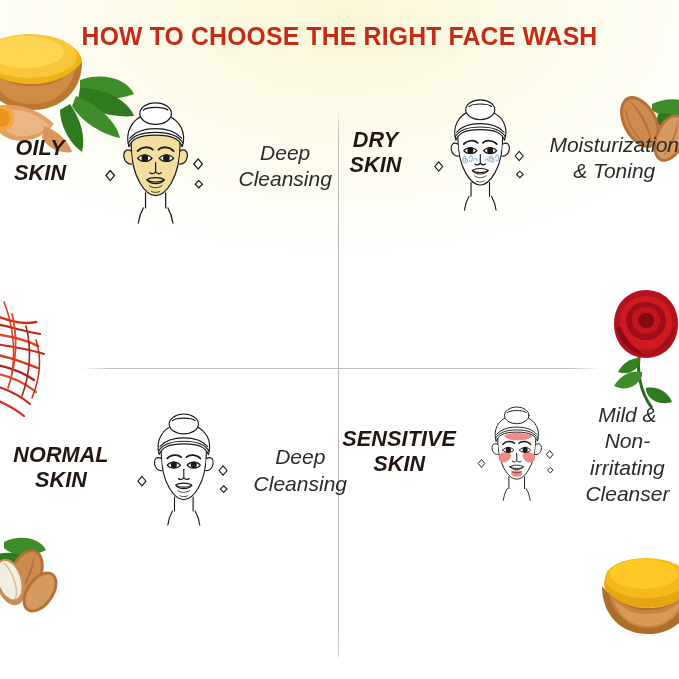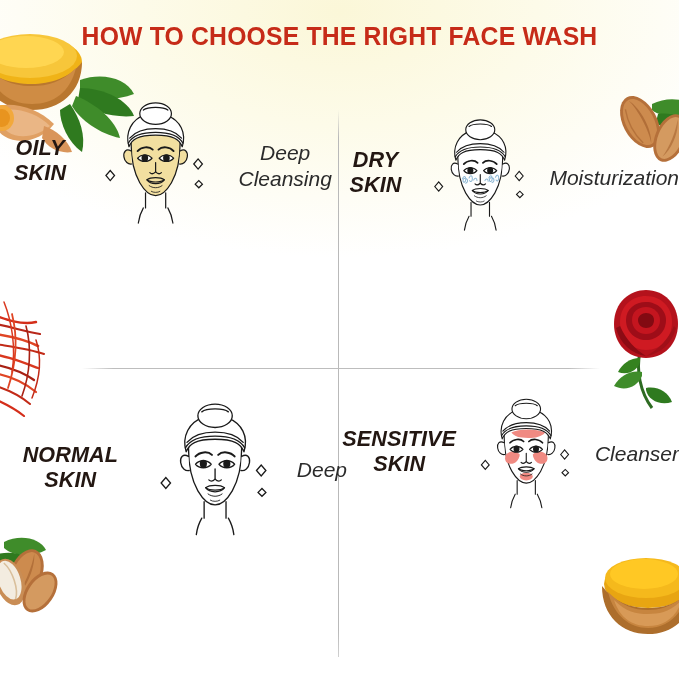--- a/index.html
+++ b/index.html
@@ -62,21 +62,21 @@
   .quad {
     position: absolute;
     width: 339px;
     display: flex;
     flex-direction: row;
     align-items: center;
     z-index: 4;
     font-style: italic;
   }
   .q-tl { left: 0;     top: 80px; }
-  .q-tr { left: 340px; top: 92px; }
+  .q-tr { left: 340px; top: 72px; }
   .q-bl { left: 8px;     top: 388px; }
   .q-br { left: 340px; top: 372px; }
 
   .quad-heading {
     font-size: 22.5px;
     font-weight: bold;
     color: #231712;
     letter-spacing: 0.1px;
     transform: scaleX(0.96);
     margin: 0 0 6px 0;
@@ -331,20 +331,21 @@
         </g>
         <g fill="none" stroke="#1a1a1a" stroke-width="1.7">
           <path d="M36 100 L42 93 L48 100 L42 107 Z"></path>
           <path d="M158 84 L164 77 L170 84 L164 91 Z"></path>
           <path d="M160 112 L165 107 L170 112 L165 117 Z"></path>
         </g>
       </svg>
     </div>
     <div class="quad-caption">
       <div>Moisturization</div>
+      <div>&amp; Toning</div>
     </div>
   </div>
 
   <div class="quad q-bl">
     <div class="quad-heading">NORMAL SKIN</div>
     <div class="face-wrap">
       <svg viewBox="0 0 210 168">
         <g fill="none" stroke="#1a1a1a" stroke-width="1.7" stroke-linejoin="round" stroke-linecap="round">
           <path d="M71 56 C71 40 85 31 105 31 C125 31 139 40 139 56 C139 78 135 96 127 110 C120 122 113 128 105 128 C97 128 90 122 83 110 C75 96 71 78 71 56 Z" fill="#ffffff"></path>
           <path d="M71 66 C64 62 60 67 61 74 C62 81 67 85 72 84" fill="#ffffff"></path>
@@ -371,20 +372,21 @@
         </g>
         <g fill="none" stroke="#1a1a1a" stroke-width="1.7">
           <path d="M36 100 L42 93 L48 100 L42 107 Z"></path>
           <path d="M158 84 L164 77 L170 84 L164 91 Z"></path>
           <path d="M160 112 L165 107 L170 112 L165 117 Z"></path>
         </g>
       </svg>
     </div>
     <div class="quad-caption">
       <div>Deep</div>
+      <div>Cleansing</div>
     </div>
   </div>
 
   <div class="quad q-br">
     <div class="quad-heading">SENSITIVE SKIN</div>
     <div class="face-wrap">
       <svg viewBox="0 0 210 168">
         <g fill="none" stroke="#1a1a1a" stroke-width="1.7" stroke-linejoin="round" stroke-linecap="round">
           <path d="M71 56 C71 40 85 31 105 31 C125 31 139 40 139 56 C139 78 135 96 127 110 C120 122 113 128 105 128 C97 128 90 122 83 110 C75 96 71 78 71 56 Z" fill="#ffffff"></path>
           <path d="M71 66 C64 62 60 67 61 74 C62 81 67 85 72 84" fill="#ffffff"></path>
@@ -420,17 +422,18 @@
           <path d="M96 114 C101 118 109 118 114 114" stroke-width="1.2"></path>
         </g>
         <g fill="none" stroke="#1a1a1a" stroke-width="1.7">
           <path d="M36 100 L42 93 L48 100 L42 107 Z"></path>
           <path d="M158 84 L164 77 L170 84 L164 91 Z"></path>
           <path d="M160 112 L165 107 L170 112 L165 117 Z"></path>
         </g>
       </svg>
     </div>
     <div class="quad-caption">
+      <div>Mild &amp; Non-irritating</div>
       <div>Cleanser</div>
     </div>
   </div>
 
 </div>
 
 </body></html>

